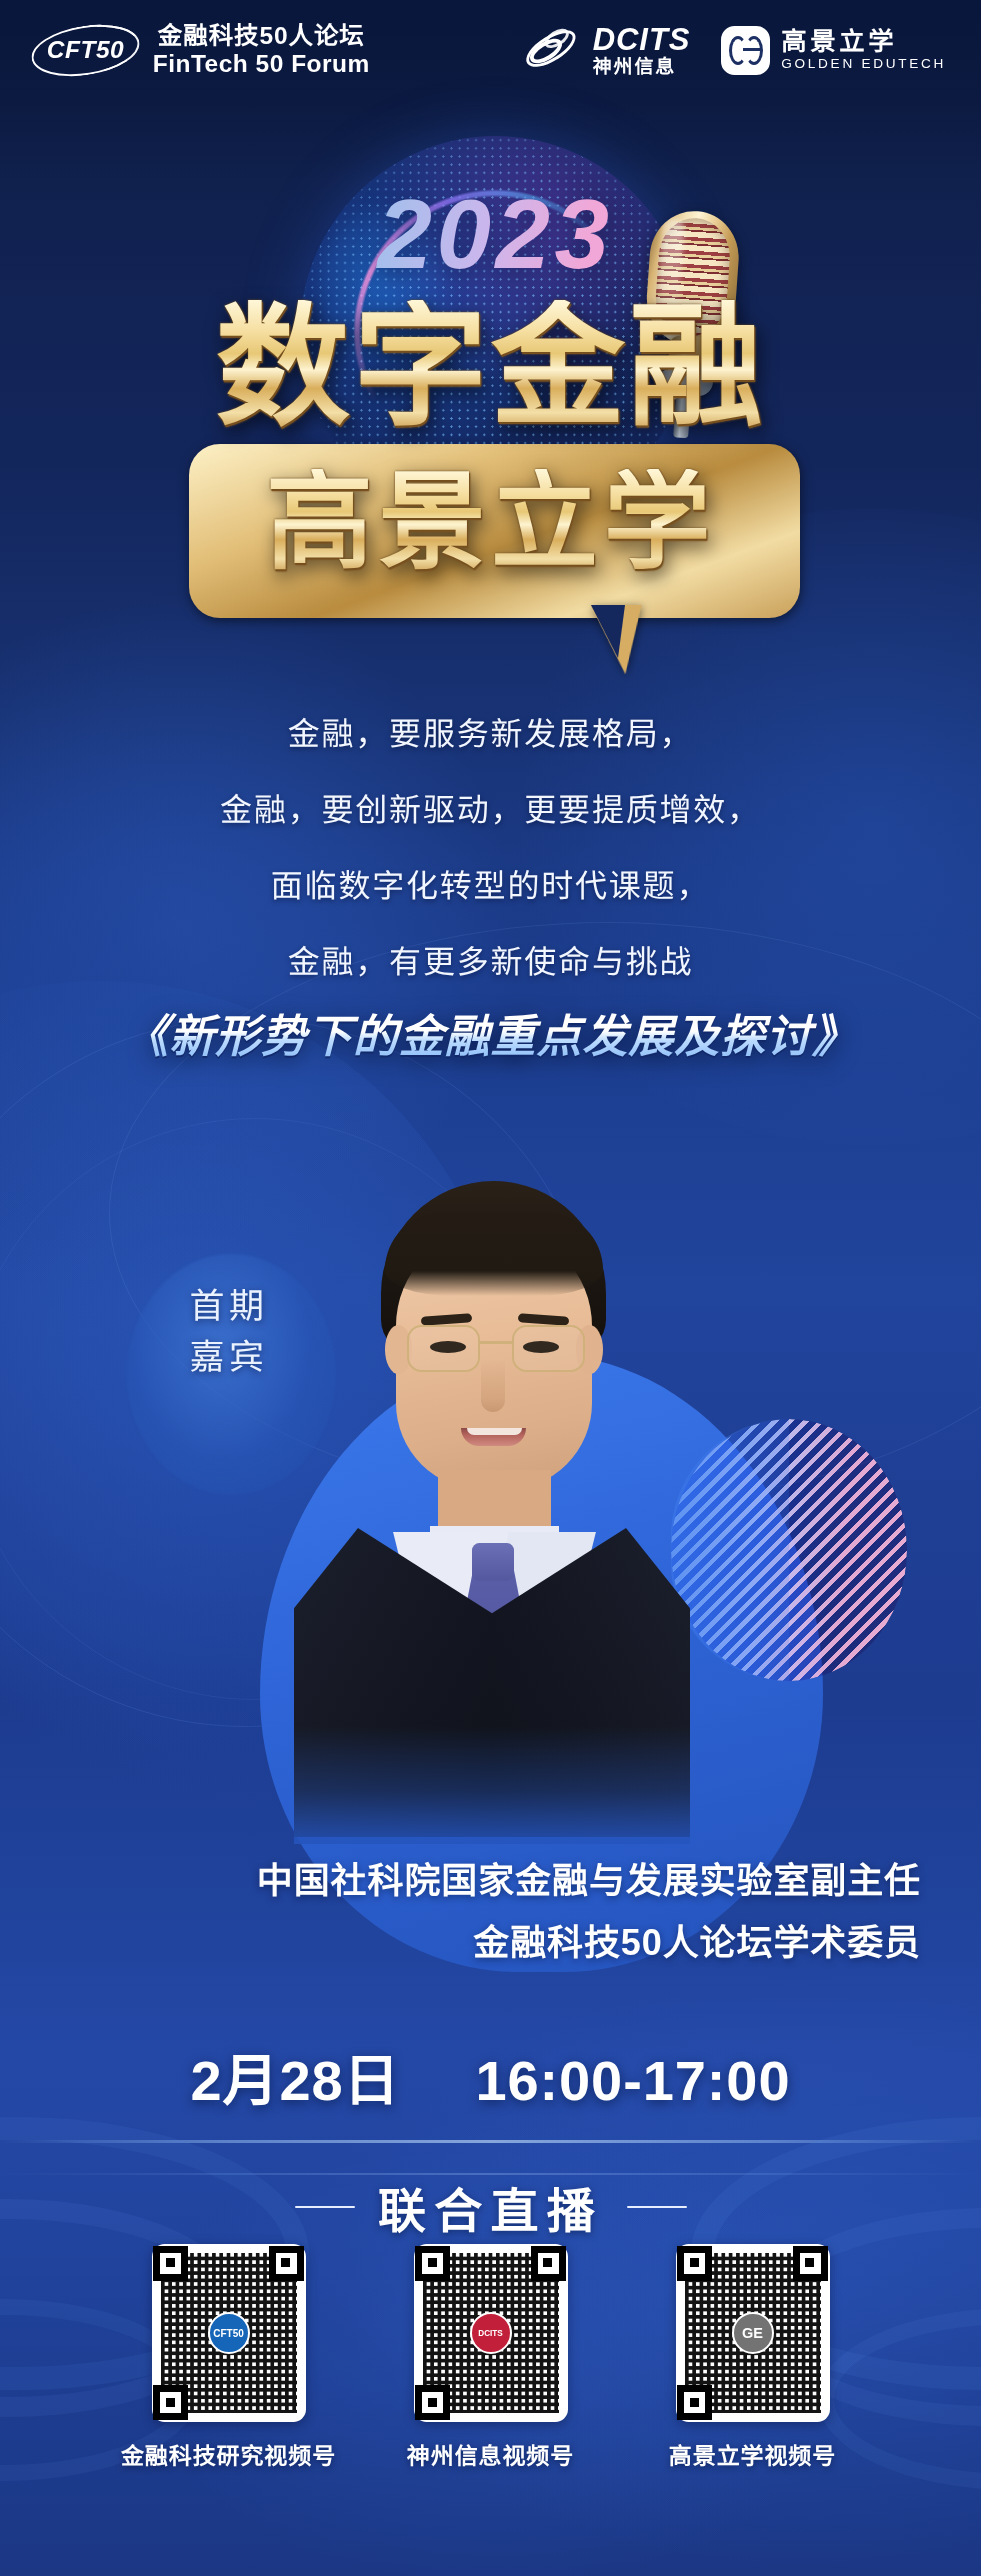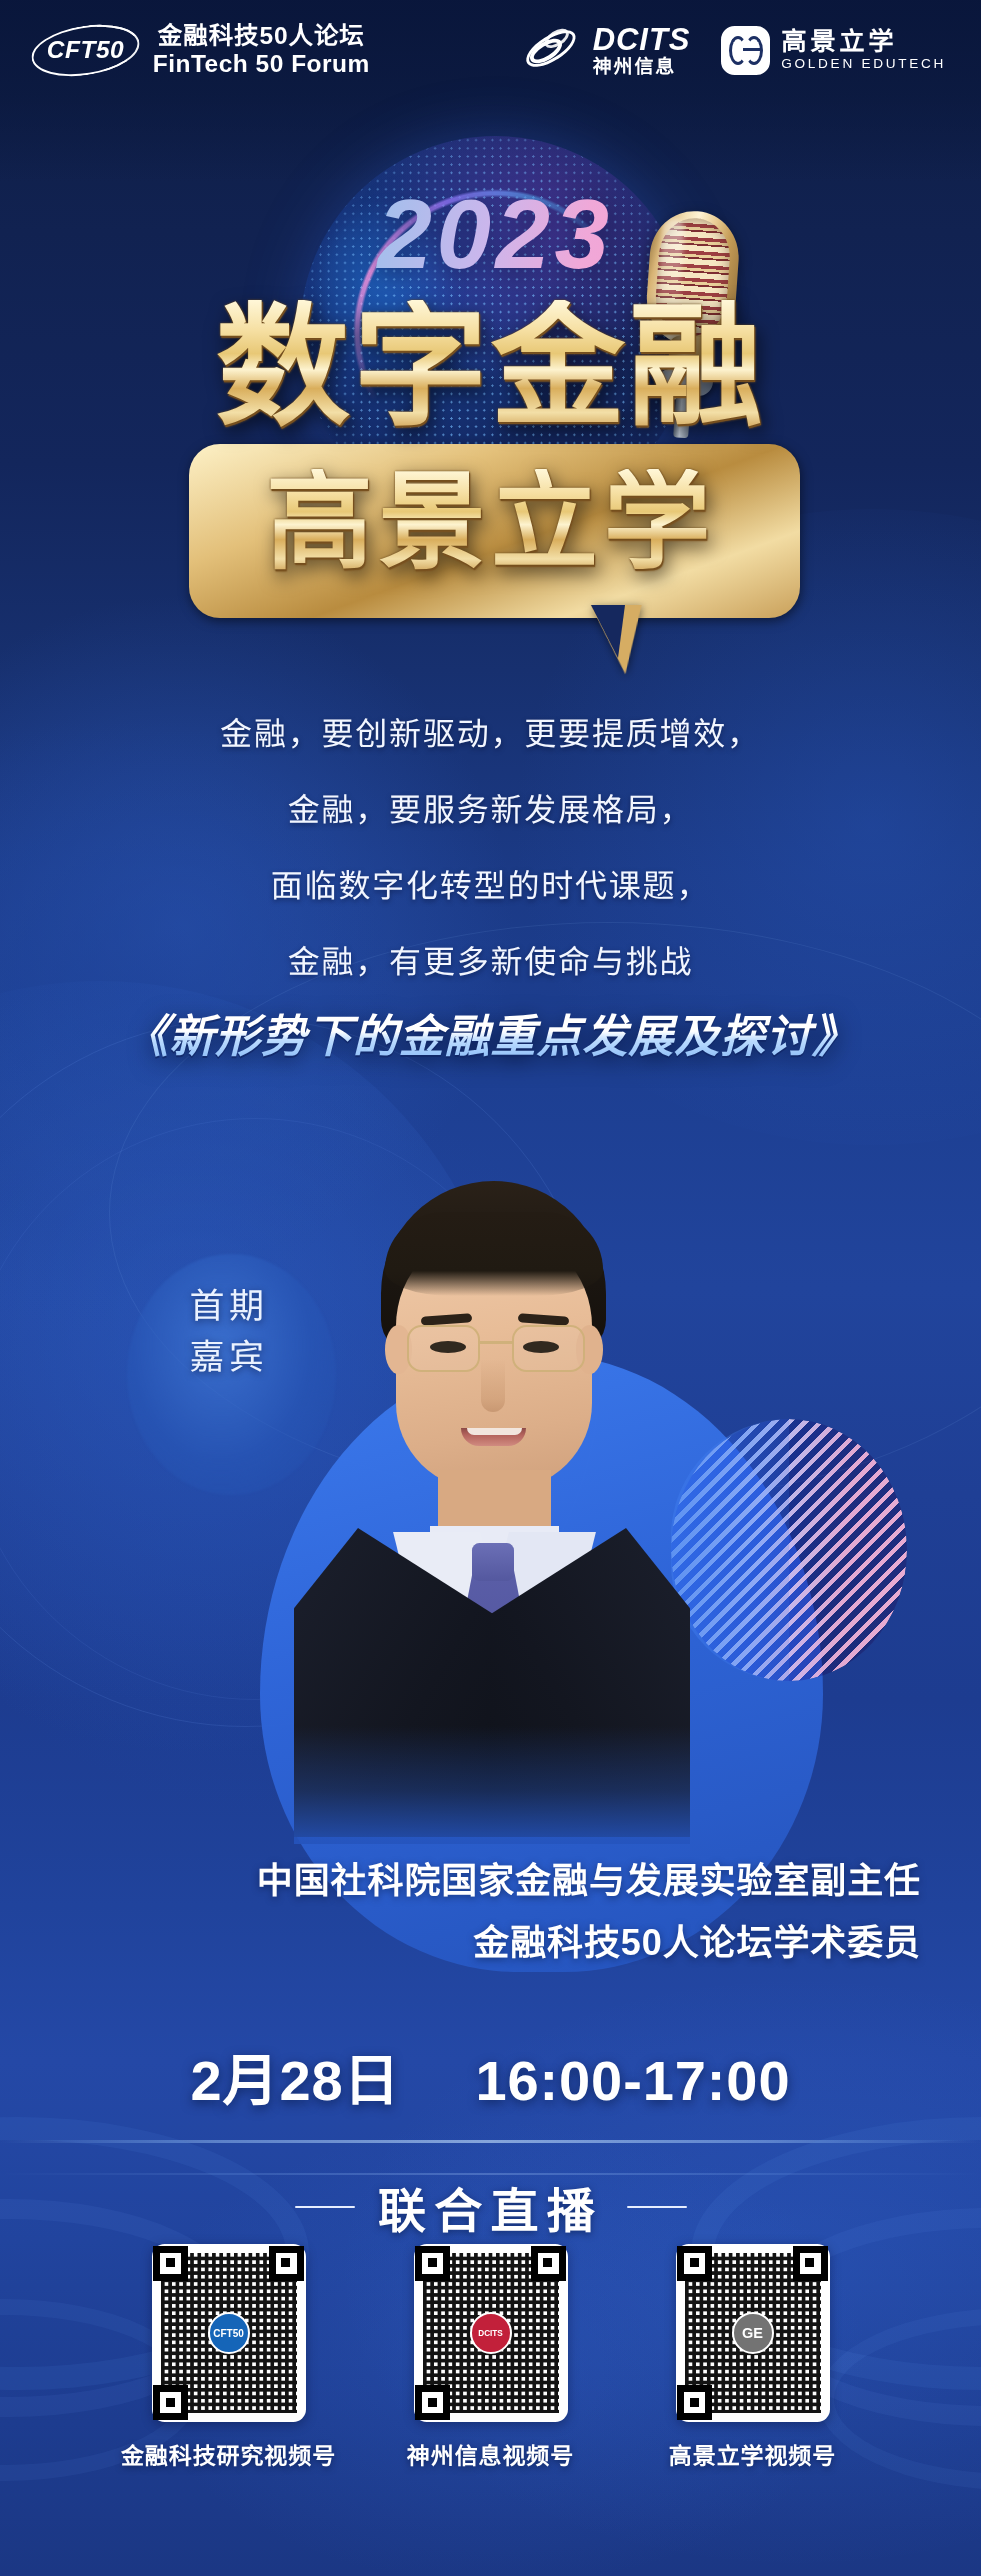--- a/index.html
+++ b/index.html
@@ -449,22 +449,22 @@
 
 <div class="gold-title">
   <div class="speech-box"></div>
   <div class="speech-tail"></div>
   <div class="speech-tail-in"></div>
   <div class="gold-line gold-1">数字金融</div>
   <div class="gold-line gold-2">高景立学</div>
 </div>
 
 <div class="slogan">
+  <p>金融，要服务新发展格局，</p>
   <p>金融，要创新驱动，更要提质增效，</p>
-  <p>金融，要服务新发展格局，</p>
   <p>面临数字化转型的时代课题，</p>
   <p>金融，有更多新使命与挑战</p>
 </div>
 
 <div class="subject">《新形势下的金融重点发展及探讨》</div>
 
 <div class="guest-area">
 
   <div class="blob-big"></div>
 

